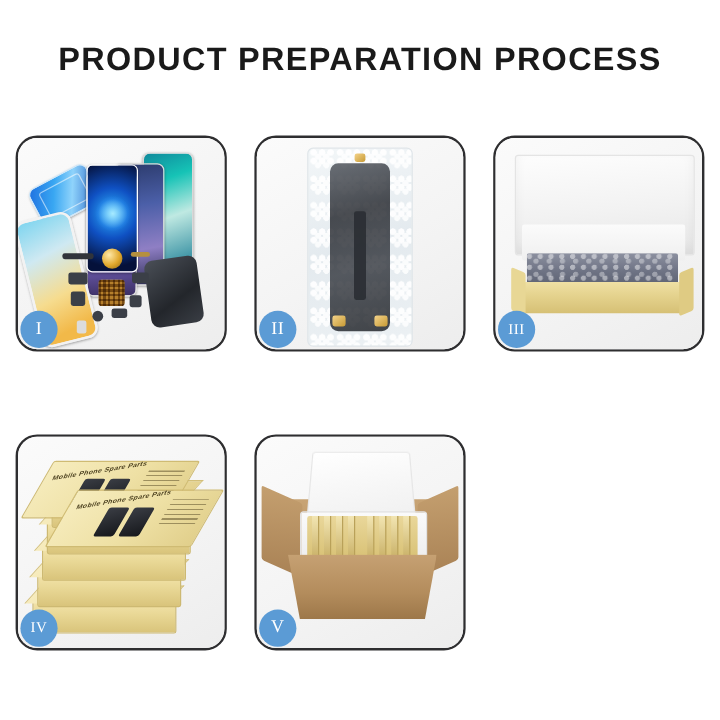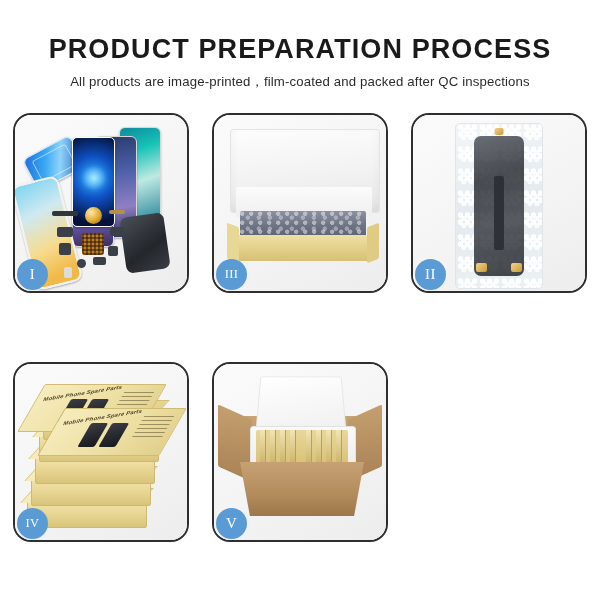--- a/index.html
+++ b/index.html
@@ -196,21 +196,20 @@
 
   .lbl-hidden{position:absolute;width:1px;height:1px;overflow:hidden;opacity:0;}
 </style>
 </head>
 <body>
 
 <div class="page">
 
   <div class="header">
     <div class="title">PRODUCT PREPARATION PROCESS</div>
-    <div class="subtitle">All products are image-printed，film-coated and packed after QC inspections</div>
   </div>
 
   <div class="grid">
 
     <div class="panel">
       <div class="panel-inner">
         <div class="ph tilt"></div>
         <div class="ph f1"></div>
         <div class="ph f2"></div>
         <div class="ph f3"></div>
@@ -228,41 +227,41 @@
         <div class="chip" style="left:95px;top:112px;width:14px;height:9px;"></div>
         <div class="chip" style="left:93px;top:131px;width:10px;height:10px;"></div>
         <div class="chip" style="left:49px;top:152px;width:8px;height:11px;background:#dcdcdc;"></div>
         <span class="lbl-hidden">Mobile phone LCD screens, displays and spare component parts laid out</span>
       </div>
       <div class="badge">I</div>
     </div>
 
     <div class="panel">
       <div class="panel-inner">
-        <div class="tray-lid"></div>
-        <div class="tray-foam"></div>
-        <div class="tray-fill"></div>
-        <div class="tray-base"></div>
-        <span class="lbl-hidden">Wrapped screens placed into an open yellow kraft tray box with foam lid</span>
-      </div>
-      <div class="badge small">III</div>
-    </div>
-
-    <div class="panel">
-      <div class="panel-inner">
         <div class="bag">
           <div class="bag-item"></div>
           <div class="flex-cable" style="top:52px;height:74px;"></div>
           <div class="gold-tab" style="left:20px;bottom:16px;"></div>
           <div class="gold-tab" style="right:20px;bottom:16px;"></div>
           <div class="gold-tab" style="left:50%;top:4px;transform:translateX(-50%);width:9px;height:7px;"></div>
         </div>
         <span class="lbl-hidden">Single LCD screen assembly sealed inside a bubble wrap bag</span>
       </div>
       <div class="badge">II</div>
+    </div>
+
+    <div class="panel">
+      <div class="panel-inner">
+        <div class="tray-lid"></div>
+        <div class="tray-foam"></div>
+        <div class="tray-fill"></div>
+        <div class="tray-base"></div>
+        <span class="lbl-hidden">Wrapped screens placed into an open yellow kraft tray box with foam lid</span>
+      </div>
+      <div class="badge small">III</div>
     </div>
 
     <div class="panel">
       <div class="panel-inner">
         <div class="stack">
           <div class="sbox" style="left:2px;top:118px;">
               <div class="top"></div>
             </div>
           <div class="sbox" style="left:6px;top:96px;">
               <div class="top"></div>

